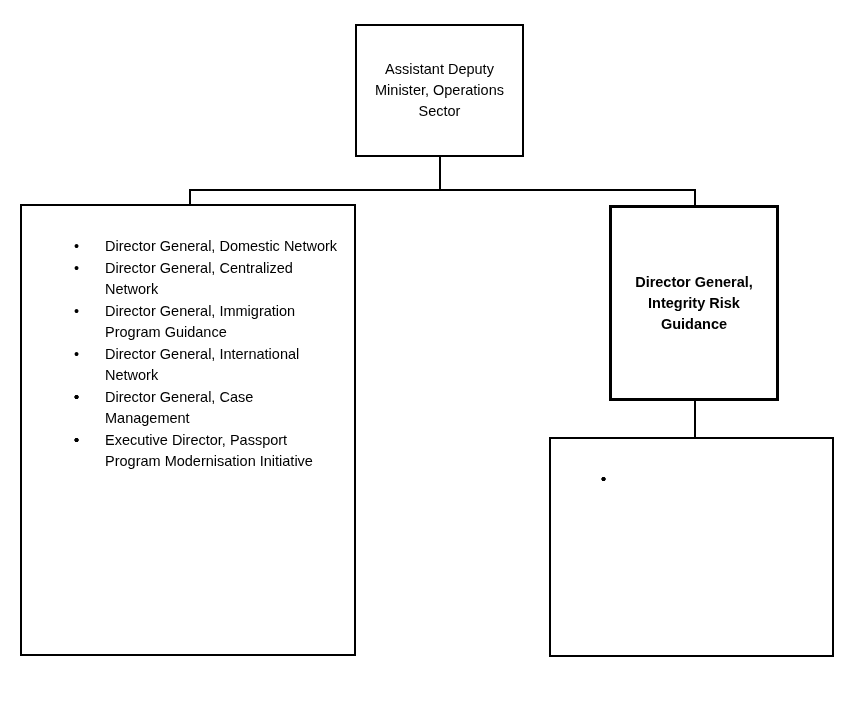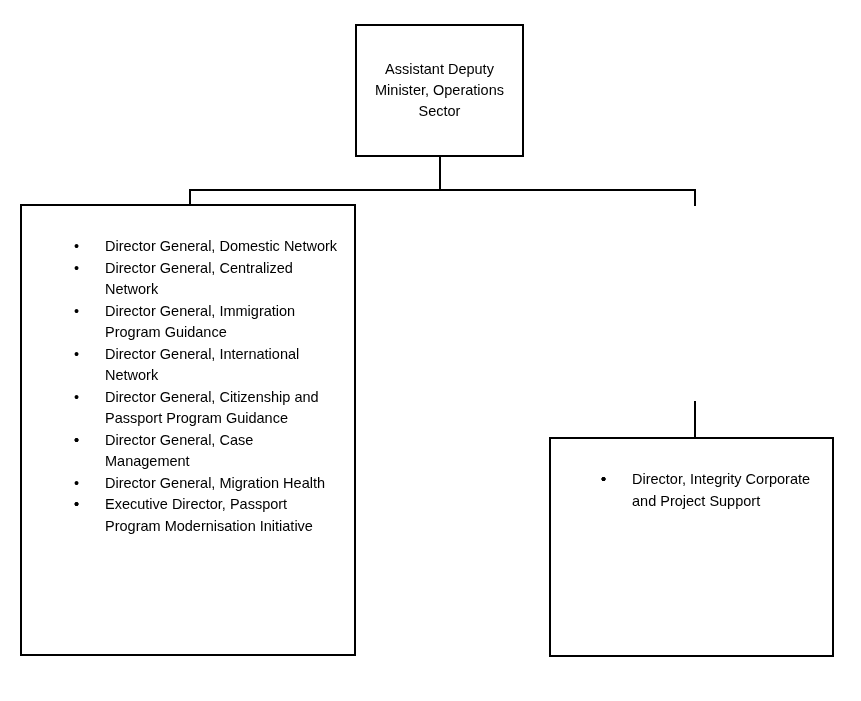--- a/index.html
+++ b/index.html
@@ -117,54 +117,54 @@
       <li class="bullet-item">
         <span class="bullet-dot">•</span>
         <span>Director General, Immigration Program Guidance</span>
       </li>
       <li class="bullet-item">
         <span class="bullet-dot">•</span>
         <span>Director General, International Network</span>
       </li>
       <li class="bullet-item">
         <span class="bullet-dot">•</span>
-        <span>Director General, Citizenship and Passport Program Guidance</span>
       </li>
       <li class="bullet-item">
         <span class="bullet-dot">•</span>
       </li>
       <li class="bullet-item">
         <span class="bullet-dot">•</span>
         <span>Director General, Case Management</span>
       </li>
       <li class="bullet-item">
         <span class="bullet-dot">•</span>
-        <span>Director General, Migration Health</span>
       </li>
       <li class="bullet-item">
         <span class="bullet-dot">•</span>
       </li>
       <li class="bullet-item">
         <span class="bullet-dot">•</span>
         <span>Executive Director, Passport Program Modernisation Initiative</span>
       </li>
     </ul>
   </div>
 
+  <div class="node-box node-center bold thick" id="integrity-box" style="left:609px; top:205px; width:170px; height:196px;">
+    <div class="node-text">Director General, Integrity Risk Guidance</div>
+  </div>
 
   <div class="line-v" style="left:694px; top:401px; height:36px;"></div>
 
   <div class="node-box node-list" id="right-list-box" style="left:549px; top:437px; width:285px; height:220px;">
     <ul class="bullet-list">
       <li class="bullet-item">
         <span class="bullet-dot">•</span>
       </li>
       <li class="bullet-item">
         <span class="bullet-dot">•</span>
       </li>
       <li class="bullet-item">
         <span class="bullet-dot">•</span>
-        <span>Director, Integrity Corporate and Project Support</span>
       </li>
     </ul>
   </div>
 
 </div>
 
 </body></html>

